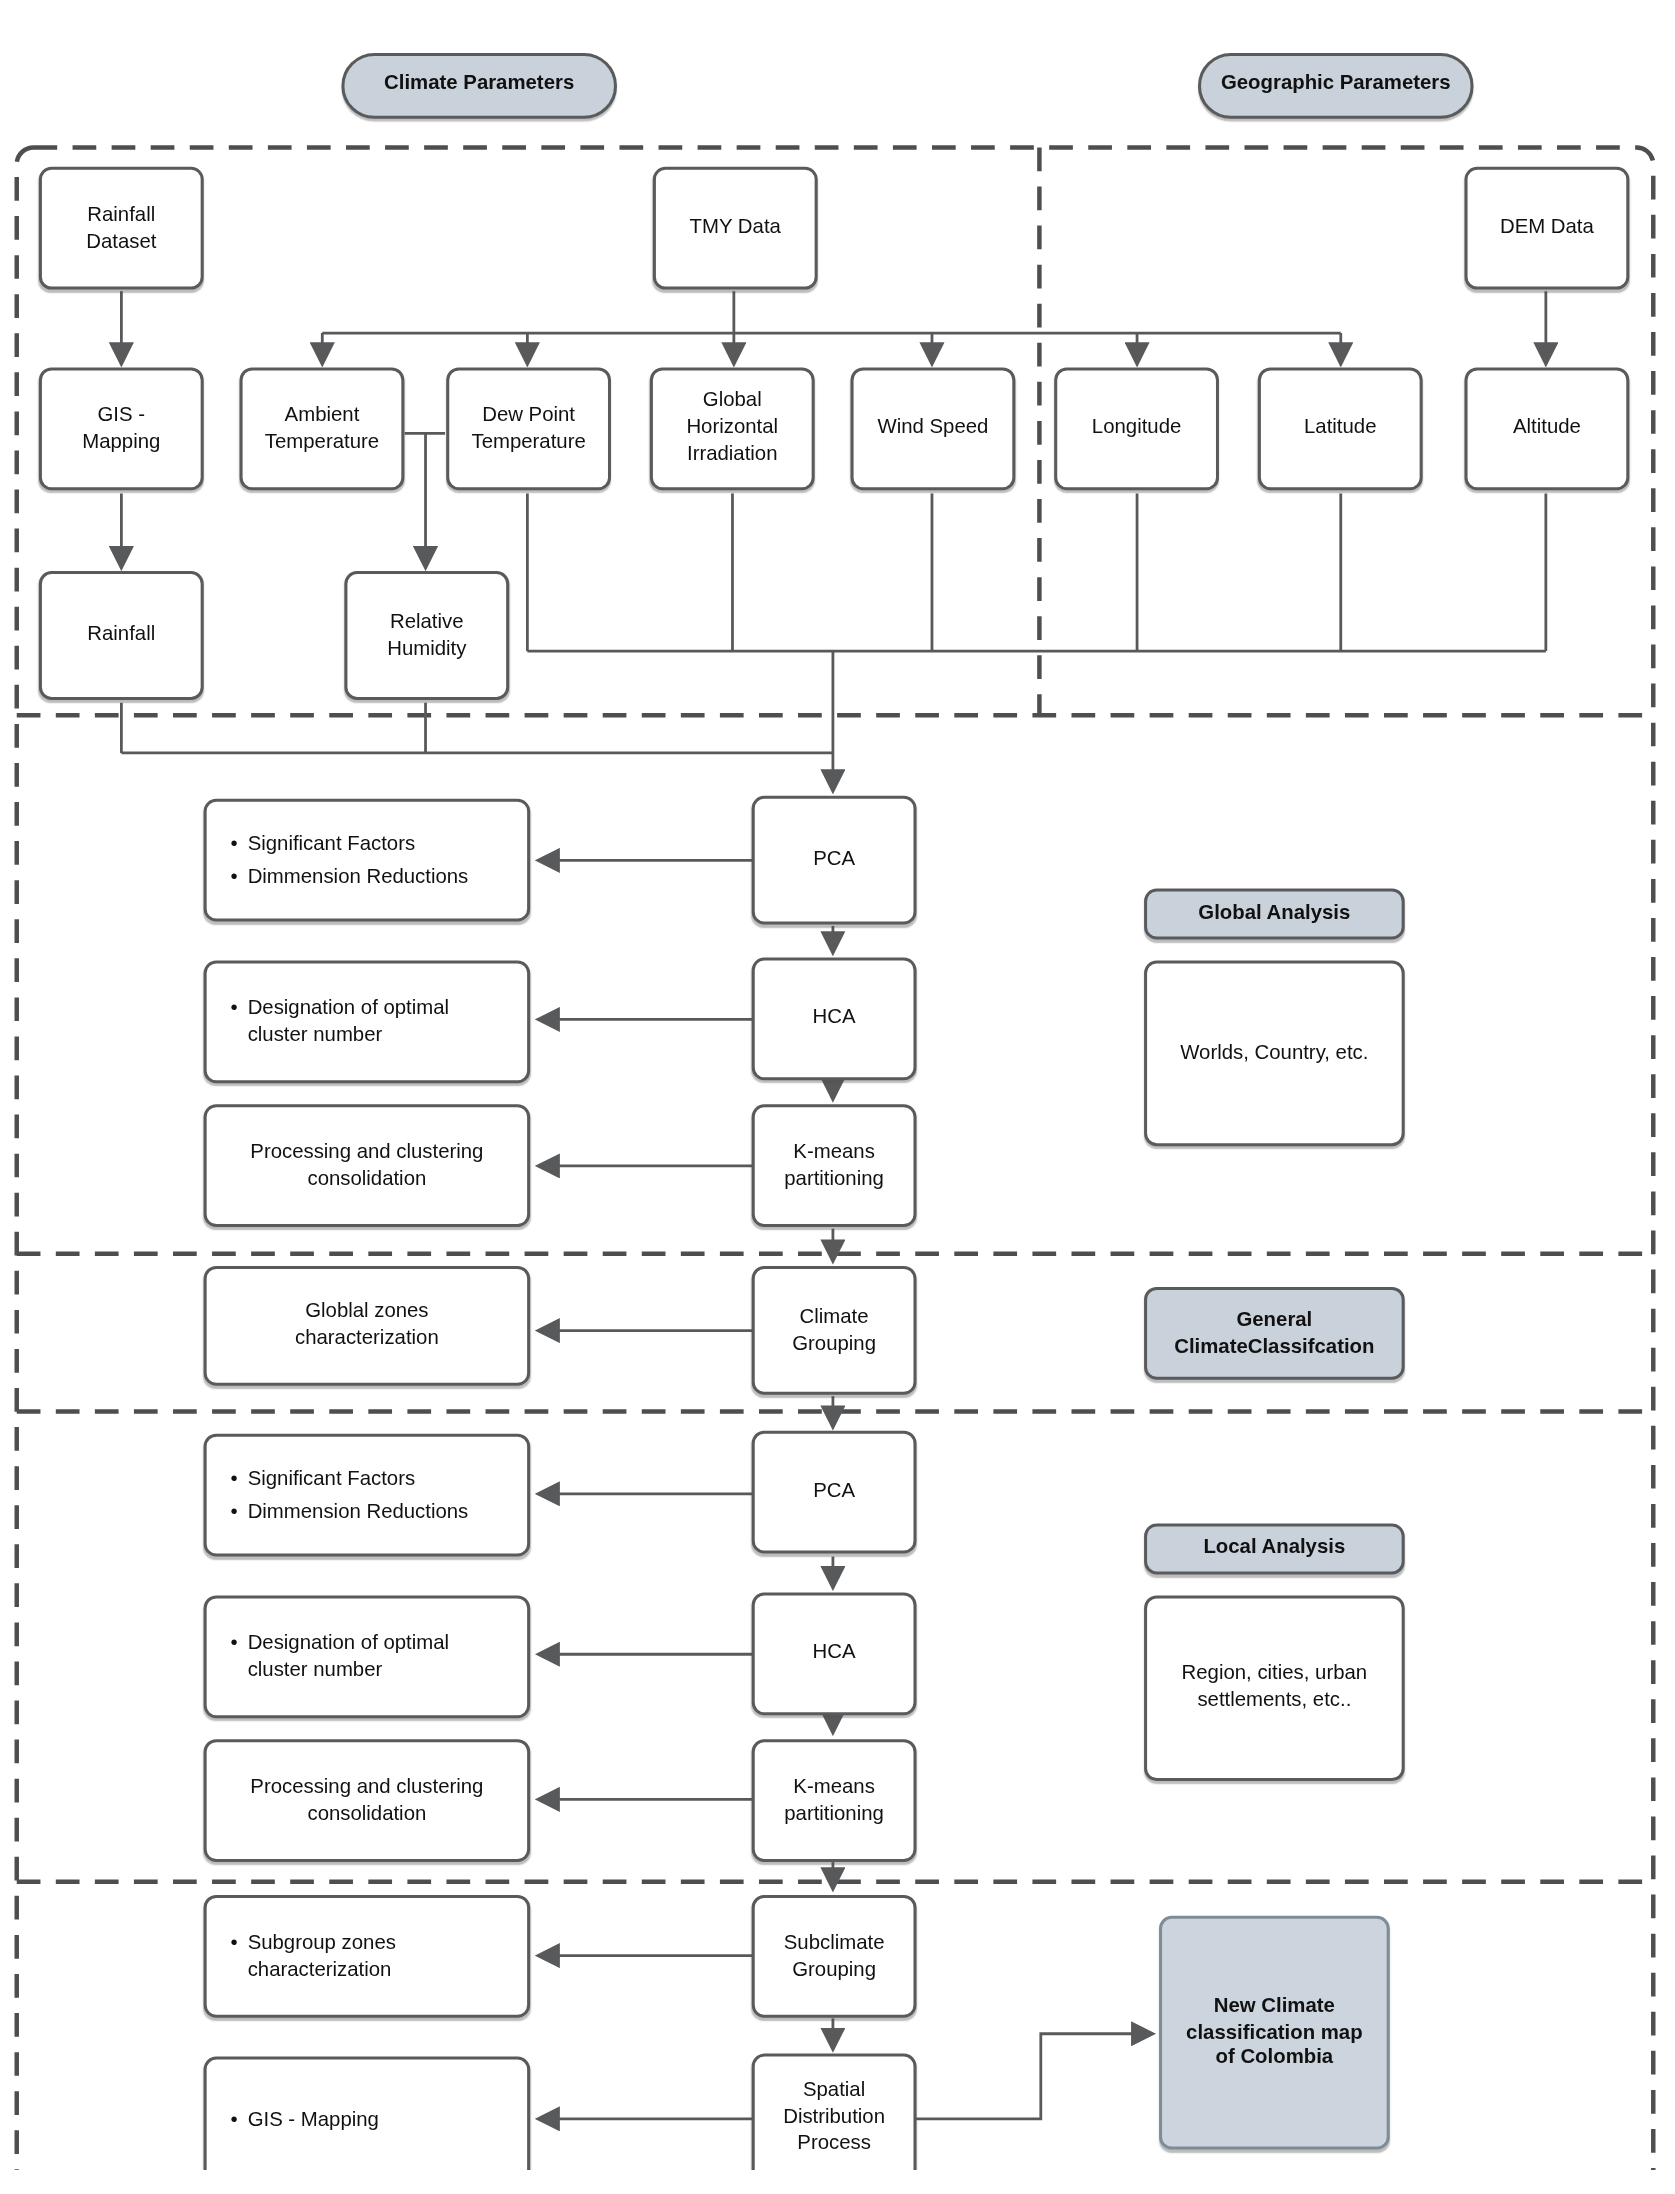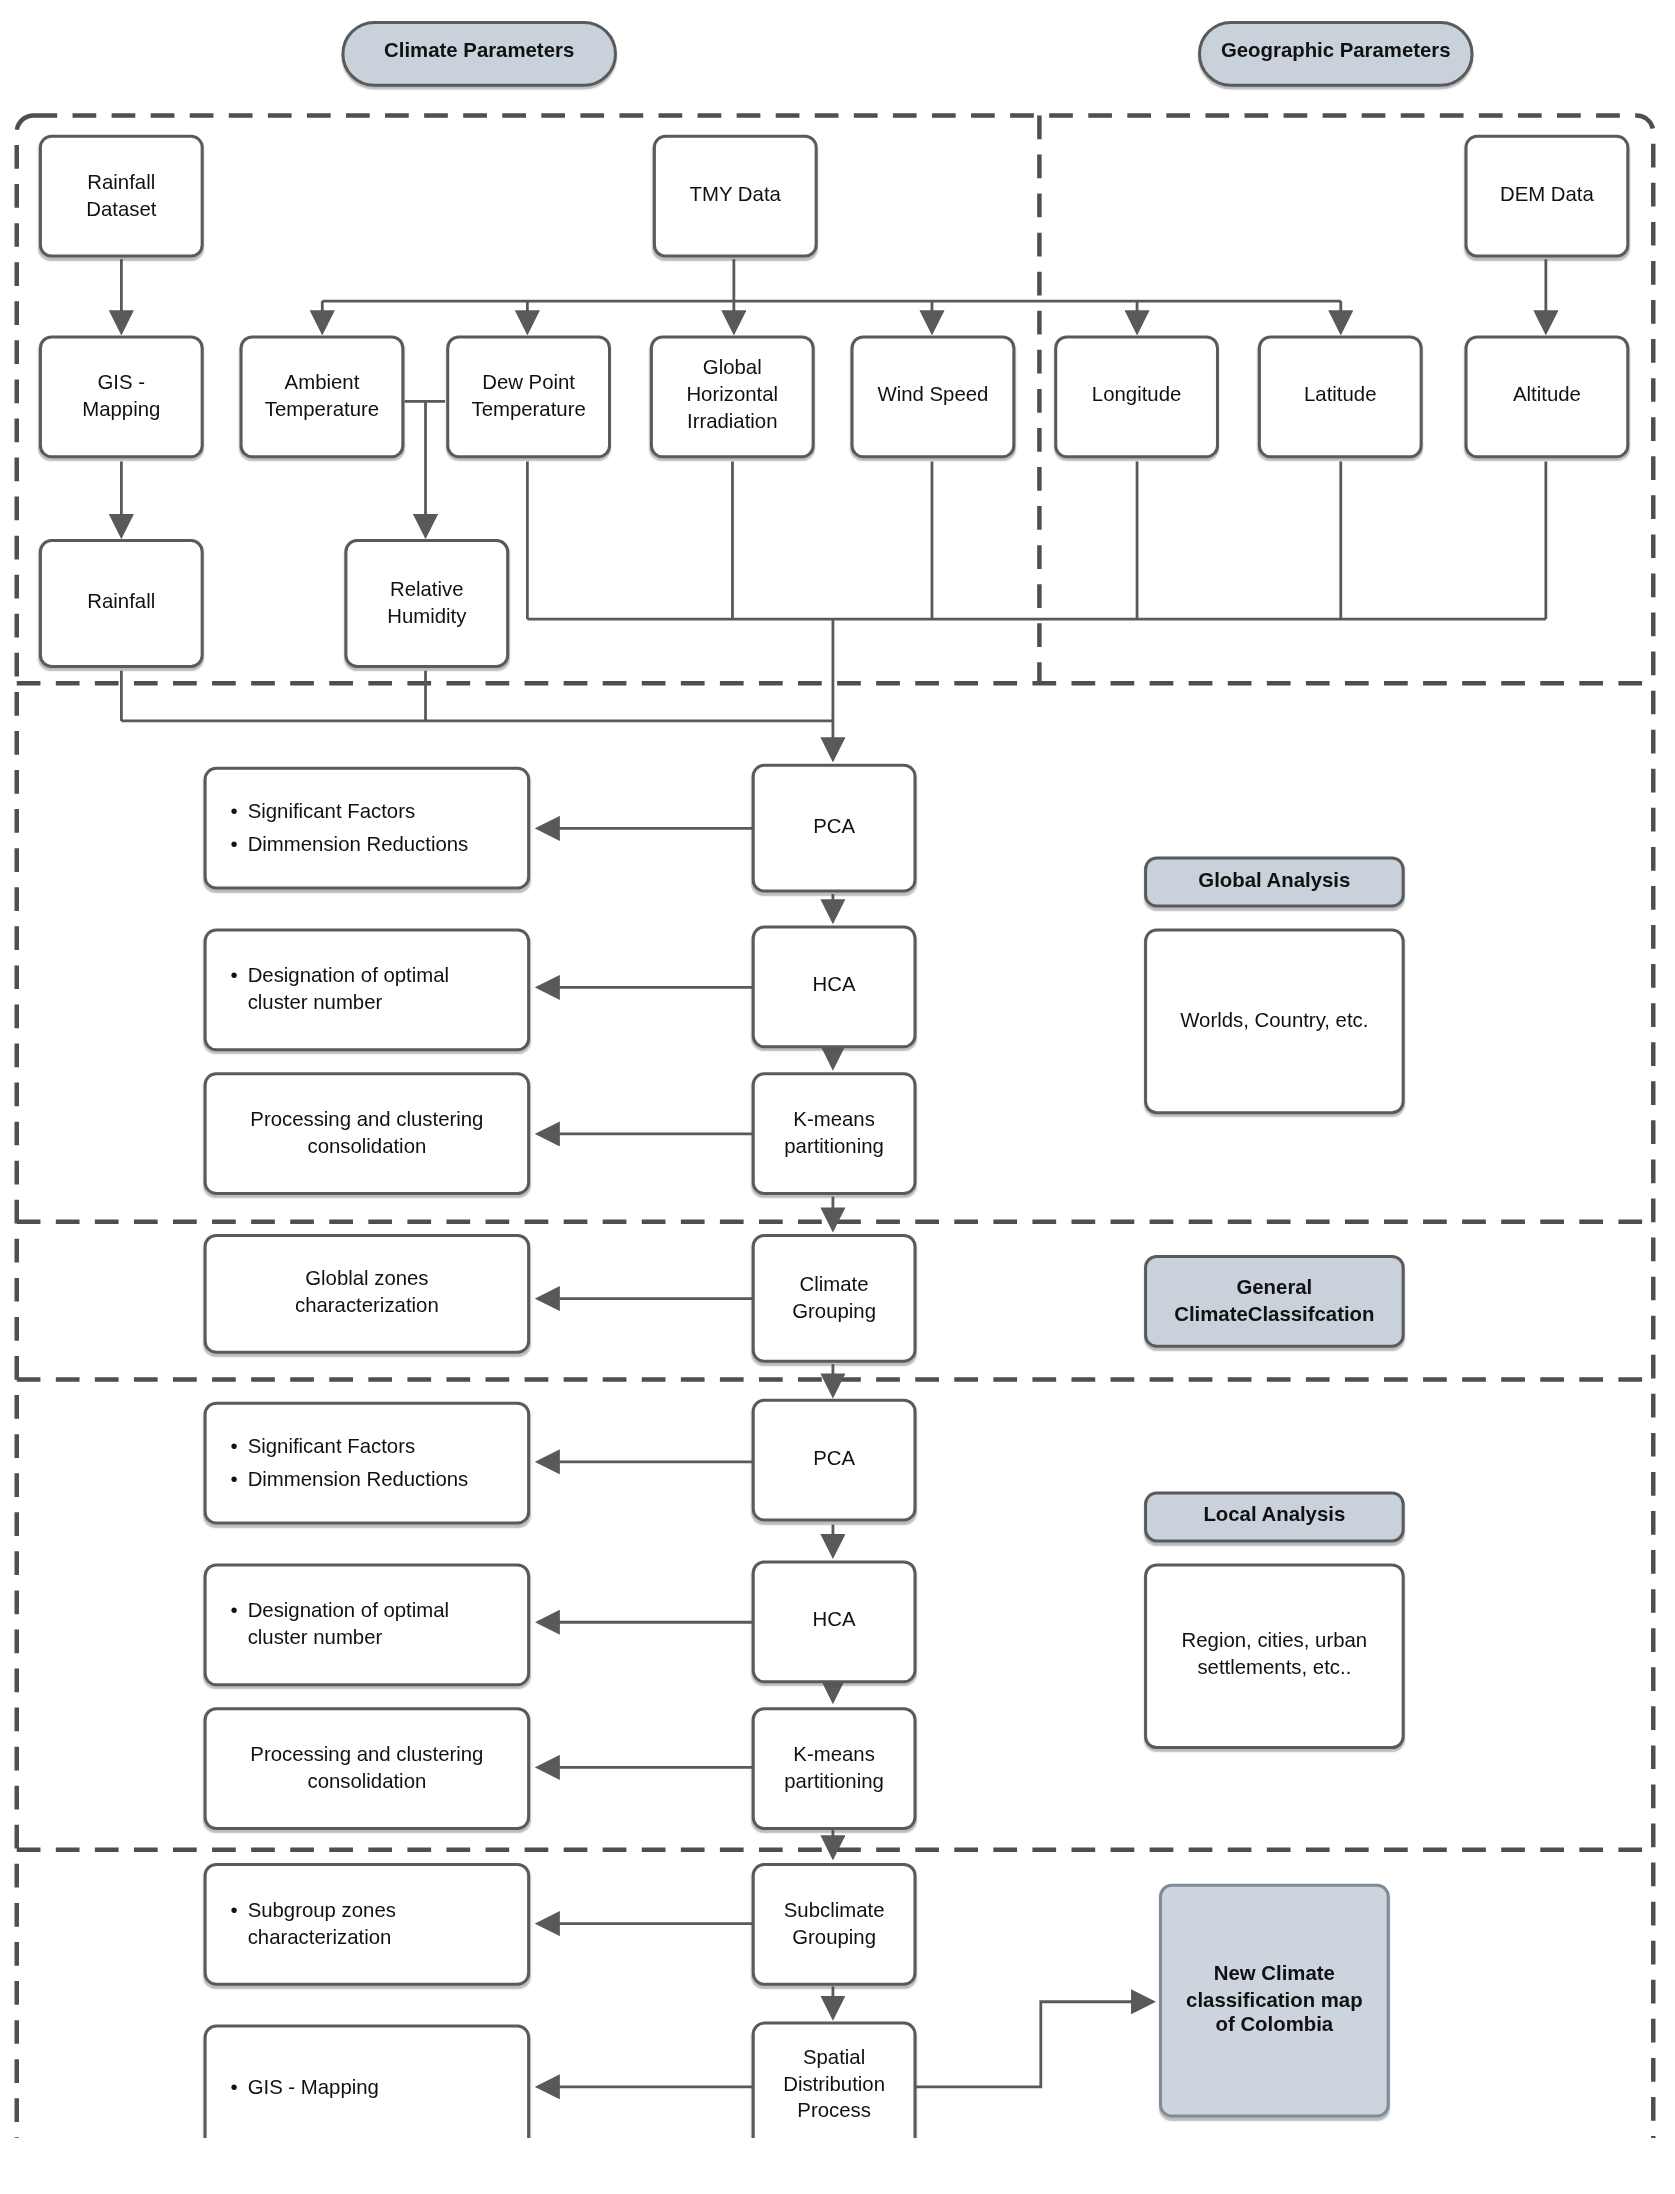--- a/index.html
+++ b/index.html
@@ -1,21 +1,21 @@
 <!DOCTYPE html>
 <html style="font-size:7.5px"><head>
 <meta charset="utf-8">
 <style>
   html,body{margin:0;padding:0;background:#ffffff;}
   #stage{
     position:relative;width:559px;height:733px;background:#ffffff;
     transform:scale(2.995);transform-origin:0 0;
     font-family:"Liberation Sans",sans-serif;color:#111;
   }
-  #wrap{width:1675px;height:2138px;overflow:hidden;}
+  #wrap{width:1675px;height:2138px;overflow:hidden;margin-top:32px;}
   svg.layer{position:absolute;left:0;top:0;width:559px;height:733px;}
   .node{
     position:absolute;box-sizing:border-box;background:#fff;
     border:1.3px solid #595a5c;border-radius:4.2px;
     display:flex;align-items:center;justify-content:center;
     text-align:center;font-size:6.8px;line-height:1.3;
     padding:1.9px 4.7px;box-shadow:0 0.9px 0.5px rgba(80,80,80,.38);
   }
   .pill{border-radius:12px;background:#c9d2da;font-weight:bold;}
   .hdr{background:#c9d2da;font-weight:bold;}

